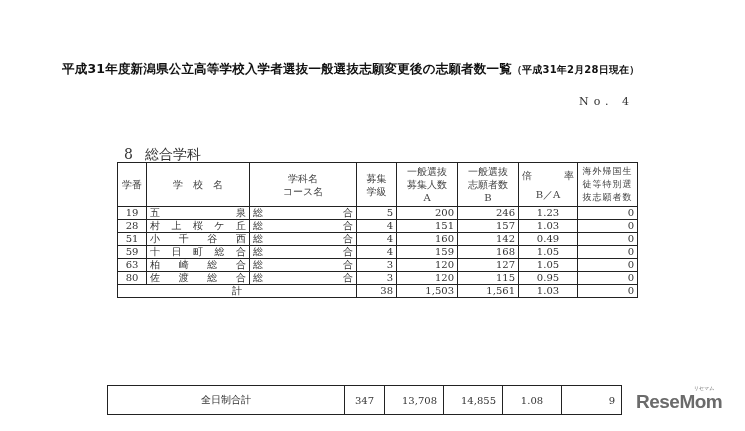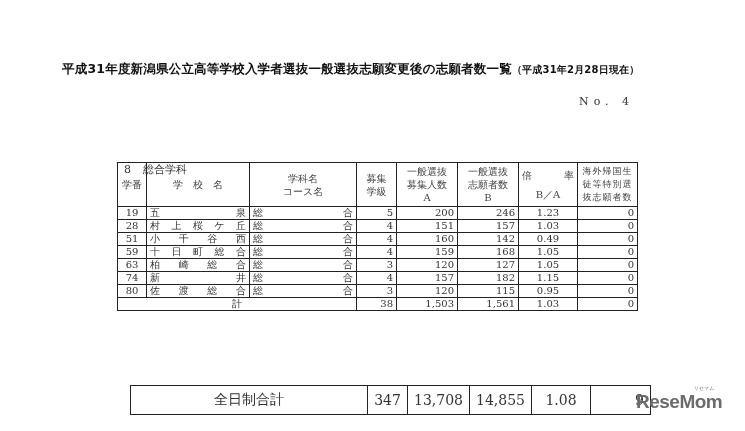--- a/index.html
+++ b/index.html
@@ -1,39 +1,39 @@
 <!DOCTYPE html>
 <html><head>
 <meta charset="utf-8">
 <style>
   html, body { margin:0; padding:0; background:#ffffff; }
   body { width:745px; height:431px; position:relative; overflow:hidden; font-family:"DejaVu Serif", serif; color:#222; }
   .title { position:absolute; left:62px; top:61px; font-family:"DejaVu Sans", sans-serif; font-size:12.5px; font-weight:bold; white-space:nowrap; letter-spacing:0.2px; color:#111; }
   .title .sub { font-size:10px; font-weight:bold; }
   .pageno { position:absolute; left:579px; top:95px; font-size:11px; letter-spacing:5px; color:#333; }
-  .section { position:absolute; left:124px; top:146px; font-size:11px; color:#333;margin-top:16px; }
+  .section { position:absolute; left:124px; top:146px; font-size:14px; color:#333; }
   .section span { margin-right:12px; }
   table.main { position:absolute; left:117px; top:162px; border-collapse:collapse; font-size:10px; }
   table.main td, table.main th { border:1px solid #222; padding:0 3px; height:12px; line-height:12px; font-weight:normal; color:#333; }
   table.main th { height:43px; line-height:13px; text-align:center; vertical-align:middle; color:#444; }
   .c-no { width:22px; text-align:center; }
   .c-school { width:96px; }
   .c-course { width:100px; }
   .c-cls { width:33px; text-align:right; }
   .c-a { width:54px; text-align:right; }
   .c-b { width:54px; text-align:right; }
   .c-r { width:52px; text-align:center; }
   .c-ov { width:53px; text-align:right; }
   td.c-course { border-left:none; }
   td.c-school { border-right:none; }
   .spread { display:flex; justify-content:space-between; }
   th.h-rate { position:relative; }
   th.h-rate .top { display:flex; justify-content:space-between; }
   th.h-ov { font-size:9px; line-height:11px; letter-spacing:1px; text-align:left; }
-  table.total { position:absolute; left:130px; top:385px; border-collapse:collapse; font-size:14px; }
+  table.total { position:absolute; left:107px; top:385px; border-collapse:collapse; font-size:10px; }
   table.total td { border:1px solid #222; height:28px; padding:0 6px; color:#333; }
   .logo { position:absolute; left:636px; top:391px; font-family:Liberation Sans, sans-serif; font-size:19px; font-weight:bold; color:#6b6b6b; letter-spacing:-0.5px; }
   .logo small { position:absolute; right:8px; top:-6px; font-size:5px; font-weight:normal; letter-spacing:0; }
 </style>
 </head>
 <body>
 
 <div class="title">
   <span>平成31年度新潟県公立高等学校入学者選抜一般選抜志願変更後の志願者数一覧</span><span class="sub">（平成31年2月28日現在）</span>
 </div>
@@ -184,40 +184,20 @@
         <td class="c-course">
           <div class="spread">
             <span>総</span>
             <span>合</span>
           </div>
         </td>
         <td class="c-cls">3</td>
         <td class="c-a">120</td>
         <td class="c-b">127</td>
         <td class="c-r">1.05</td>
-        <td class="c-ov">0</td>
-      </tr>
-      <tr>
-        <td class="c-no">74</td>
-        <td class="c-school">
-          <div class="spread">
-            <span>新</span>
-            <span>井</span>
-          </div>
-        </td>
-        <td class="c-course">
-          <div class="spread">
-            <span>総</span>
-            <span>合</span>
-          </div>
-        </td>
-        <td class="c-cls">4</td>
-        <td class="c-a">157</td>
-        <td class="c-b">182</td>
-        <td class="c-r">1.15</td>
         <td class="c-ov">0</td>
       </tr>
       <tr>
         <td class="c-no">80</td>
         <td class="c-school">
           <div class="spread">
             <span>佐</span>
             <span>渡</span>
             <span>総</span>
             <span>合</span>
@@ -247,21 +227,21 @@
     </tr>
   </tfoot>
 </table>
 
 <table class="total">
   <tbody>
       <tr>
     <td style="width:224px;text-align:center">全日制合計</td>
     <td style="width:27px;text-align:center">347</td>
     <td style="width:46px;text-align:right">13,708</td>
-    <td style="width:46px;">14,855</td>
+    <td style="width:46px;text-align:right">14,855</td>
     <td style="width:46px;text-align:center">1.08</td>
     <td style="width:47px;text-align:right">9</td>
   </tr>
 </tbody>
   </table>
 
 <div class="logo">
   <span>ReseMom</span><small>リセマム</small>
 </div>
 

